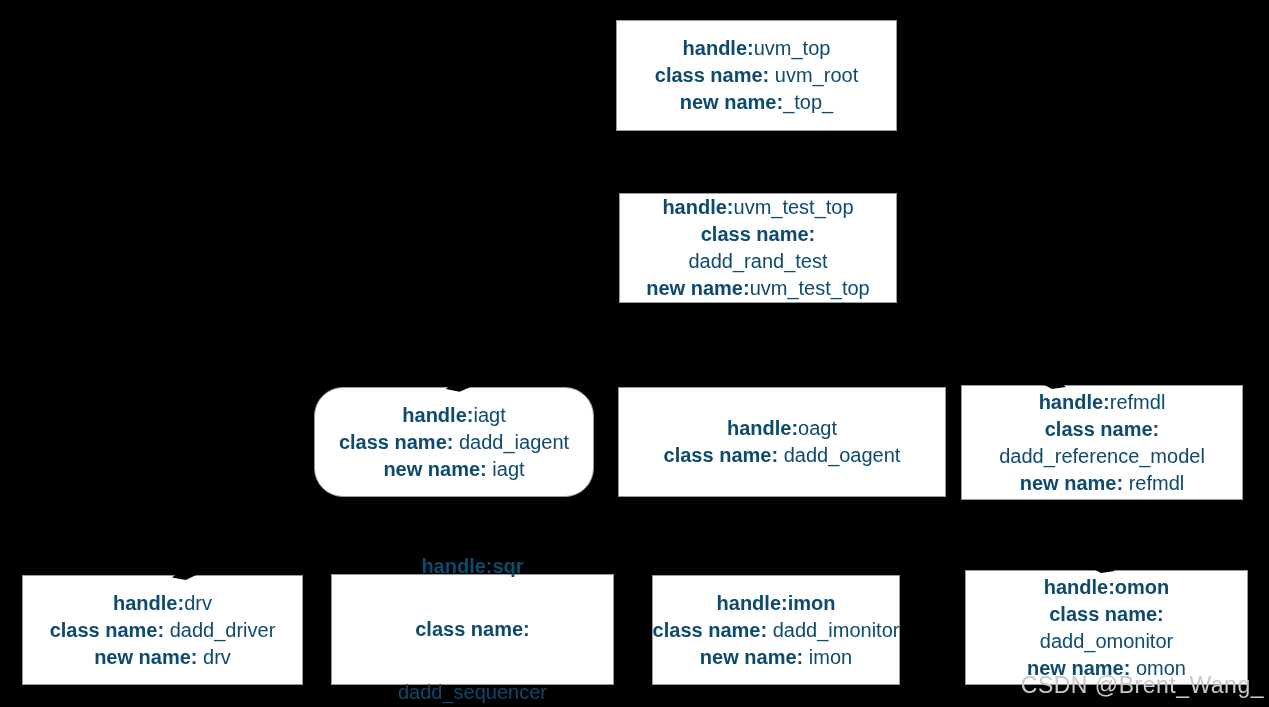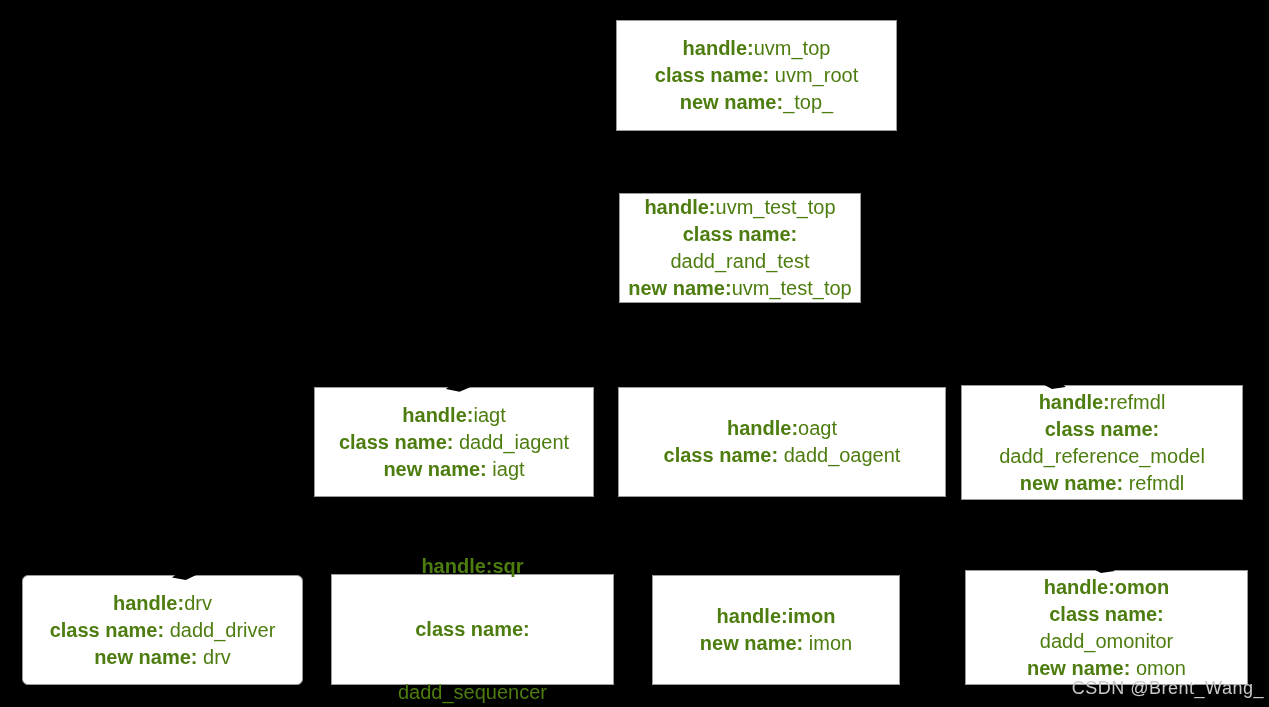--- a/index.html
+++ b/index.html
@@ -13,21 +13,21 @@
     height: 707px;
     background: #000000;
     overflow: hidden;
     font-family: "Liberation Sans", "DejaVu Sans", sans-serif;
   }
   .node {
     position: absolute;
     background: #ffffff;
     border: 1px solid #9a9a9a;
     box-sizing: border-box;
-    color: #4d7c0f;
+    color: #0c4a6e;
     display: flex;
     flex-direction: column;
     justify-content: center;
     align-items: center;
     text-align: center;
     font-size: 20px;
     line-height: 27px;
   }
   .node .ln {
     white-space: pre;
@@ -39,72 +39,73 @@
     position: absolute;
     width: 30px;
     height: 16px;
     z-index: 3;
   }
   .arrowhead svg { display: block; }
   .watermark {
     position: absolute;
     right: 5px;
     bottom: 8px;
-    font-size: 18px;
+    font-size: 23px;
     letter-spacing: 0.5px;
     color: #c9c9c9;
     z-index: 5;
   }
 </style>
 </head>
 <body>
 
 <div class="canvas">
 
   <div class="node" style="left:616px; top:20px; width:281px; height:111px;">
       <div class="ln"><b>handle:</b><span>uvm_top</span></div>
       <div class="ln"><b>class name:</b><span> uvm_root</span></div>
       <div class="ln"><b>new name:</b><span>_top_</span></div>
     </div>
 
-  <div class="node" style="left:619px; top:193px; width:242px; height:110px;">
+  <div class="node" style="left:619px; top:193px; width:278px; height:110px;">
       <div class="ln"><b>handle:</b><span>uvm_test_top</span></div>
       <div class="ln"><b>class name:</b></div>
       <div class="ln"><span>dadd_rand_test</span></div>
       <div class="ln"><b>new name:</b><span>uvm_test_top</span></div>
     </div>
 
-  <div class="node" style="left:314px; top:387px; width:280px; height:110px;">
+  <div class="node" style="left:314px; top:387px; width:280px; height:110px;border-radius:29px;">
       <div class="ln"><b>handle:</b><span>iagt</span></div>
       <div class="ln"><b>class name:</b><span> dadd_iagent</span></div>
       <div class="ln"><b>new name:</b><span> iagt</span></div>
     </div>
   <div class="node" style="left:618px; top:387px; width:328px; height:110px;text-align:center;">
       <div class="ln"><b>handle:</b><span>oagt</span></div>
       <div class="ln"><b>class name:</b><span> dadd_oagent</span></div>
     </div>
   <div class="node" style="left:961px; top:385px; width:282px; height:115px;">
       <div class="ln"><b>handle:</b><span>refmdl</span></div>
       <div class="ln"><b>class name:</b></div>
       <div class="ln"><span>dadd_reference_model</span></div>
       <div class="ln"><b>new name:</b><span> refmdl</span></div>
     </div>
 
-  <div class="node" style="left:22px; top:575px; width:281px; height:110px;border-radius:6px;">
+  <div class="node" style="left:22px; top:575px; width:281px; height:110px;">
       <div class="ln"><b>handle:</b><span>drv</span></div>
       <div class="ln"><b>class name:</b><span> dadd_driver</span></div>
       <div class="ln"><b>new name:</b><span> drv</span></div>
     </div>
   <div class="node" style="left:331px; top:574px; width:283px; height:111px;gap:36px;">
       <div class="ln"><b>handle:sqr</b></div>
       <div class="ln"><b>class name:</b></div>
       <div class="ln"><span>dadd_sequencer</span></div>
     </div>
   <div class="node" style="left:652px; top:575px; width:248px; height:110px;">
       <div class="ln"><b>handle:imon</b></div>
+      <div class="ln"><b>class name:</b><span> dadd_imonitor</span></div>
       <div class="ln"><b>new name:</b><span> imon</span></div>
     </div>
   <div class="node" style="left:965px; top:570px; width:283px; height:115px;">
       <div class="ln"><b>handle:omon</b></div>
       <div class="ln"><b>class name:</b></div>
       <div class="ln"><span>dadd_omonitor</span></div>
       <div class="ln"><b>new name:</b><span> omon</span></div>
     </div>
 
   <div class="arrowhead" style="left:446px; top:377px; transform:rotate(12deg);">

